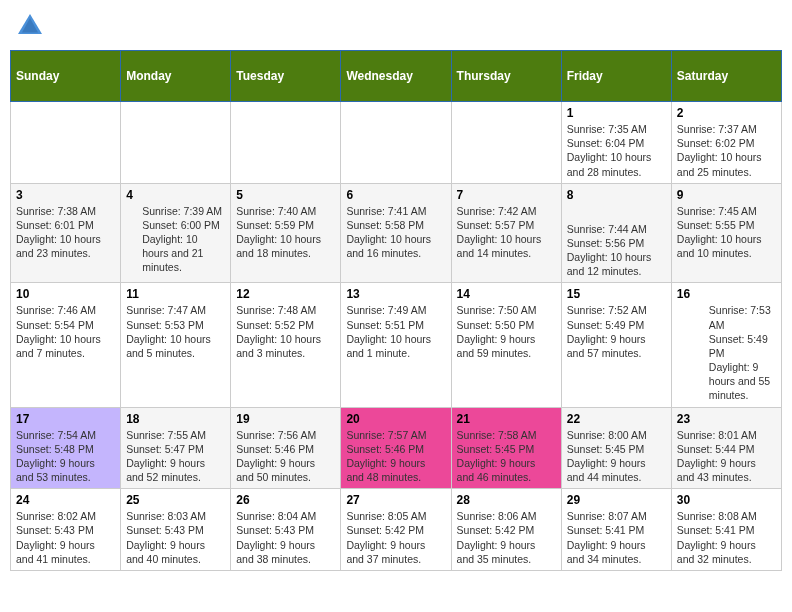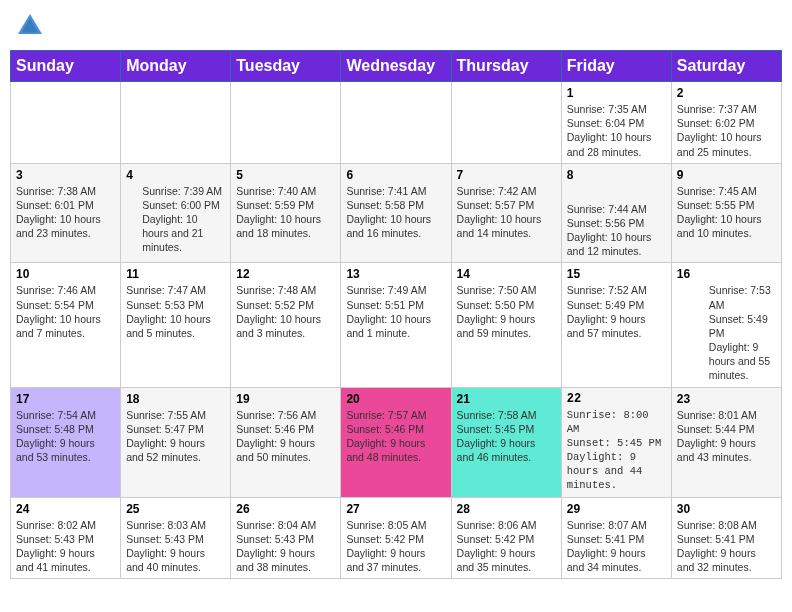--- a/index.html
+++ b/index.html
@@ -52,25 +52,25 @@
     .location {
       font-size: 14px;
       color: #555;
     }
     .calendar {
       width: 100%;
       border-collapse: collapse;
       font-size: 11px;
     }
     .calendar th {
-      background-color: #6d28d9;
+      background-color: #4d7c0f;
       color: #fff;
       text-align: left;
-      padding: 6px 5px;
-      font-size: 16px;
+      padding: 18px 5px;
+      font-size: 12px;
       font-weight: bold;
       border: 1px solid #2a6aaf;
     }
     .calendar td {
       vertical-align: top;
       padding: 4px 5px;
       border: 1px solid #ccc;
       width: calc(100% / 7);
       min-height: 80px;
       height: 80px;
@@ -252,27 +252,27 @@
           <div class="day-info" style="white-space: pre-line;">Sunrise: 7:56 AM
 Sunset: 5:46 PM
 Daylight: 9 hours and 50 minutes.</div>
         </td>
         <td style="background: #ec4899;">
           <span class="day-number">20</span>
           <div class="day-info" style="white-space: pre-line;">Sunrise: 7:57 AM
 Sunset: 5:46 PM
 Daylight: 9 hours and 48 minutes.</div>
         </td>
-        <td style="background: #5eead4;">
+        <td style="background: #ec4899;">
           <span class="day-number">21</span>
           <div class="day-info" style="white-space: pre-line;">Sunrise: 7:58 AM
 Sunset: 5:45 PM
 Daylight: 9 hours and 46 minutes.</div>
         </td>
-        <td style="background: rgb(245, 245, 245); font-family: Liberation Mono, monospace;">
+        <td style="background: rgb(245, 245, 245);">
           <span class="day-number">22</span>
           <div class="day-info" style="white-space: pre-line;">Sunrise: 8:00 AM
 Sunset: 5:45 PM
 Daylight: 9 hours and 44 minutes.</div>
         </td>
         <td style="background: rgb(245, 245, 245);">
           <span class="day-number">23</span>
           <div class="day-info" style="white-space: pre-line;">Sunrise: 8:01 AM
 Sunset: 5:44 PM
 Daylight: 9 hours and 43 minutes.</div>

